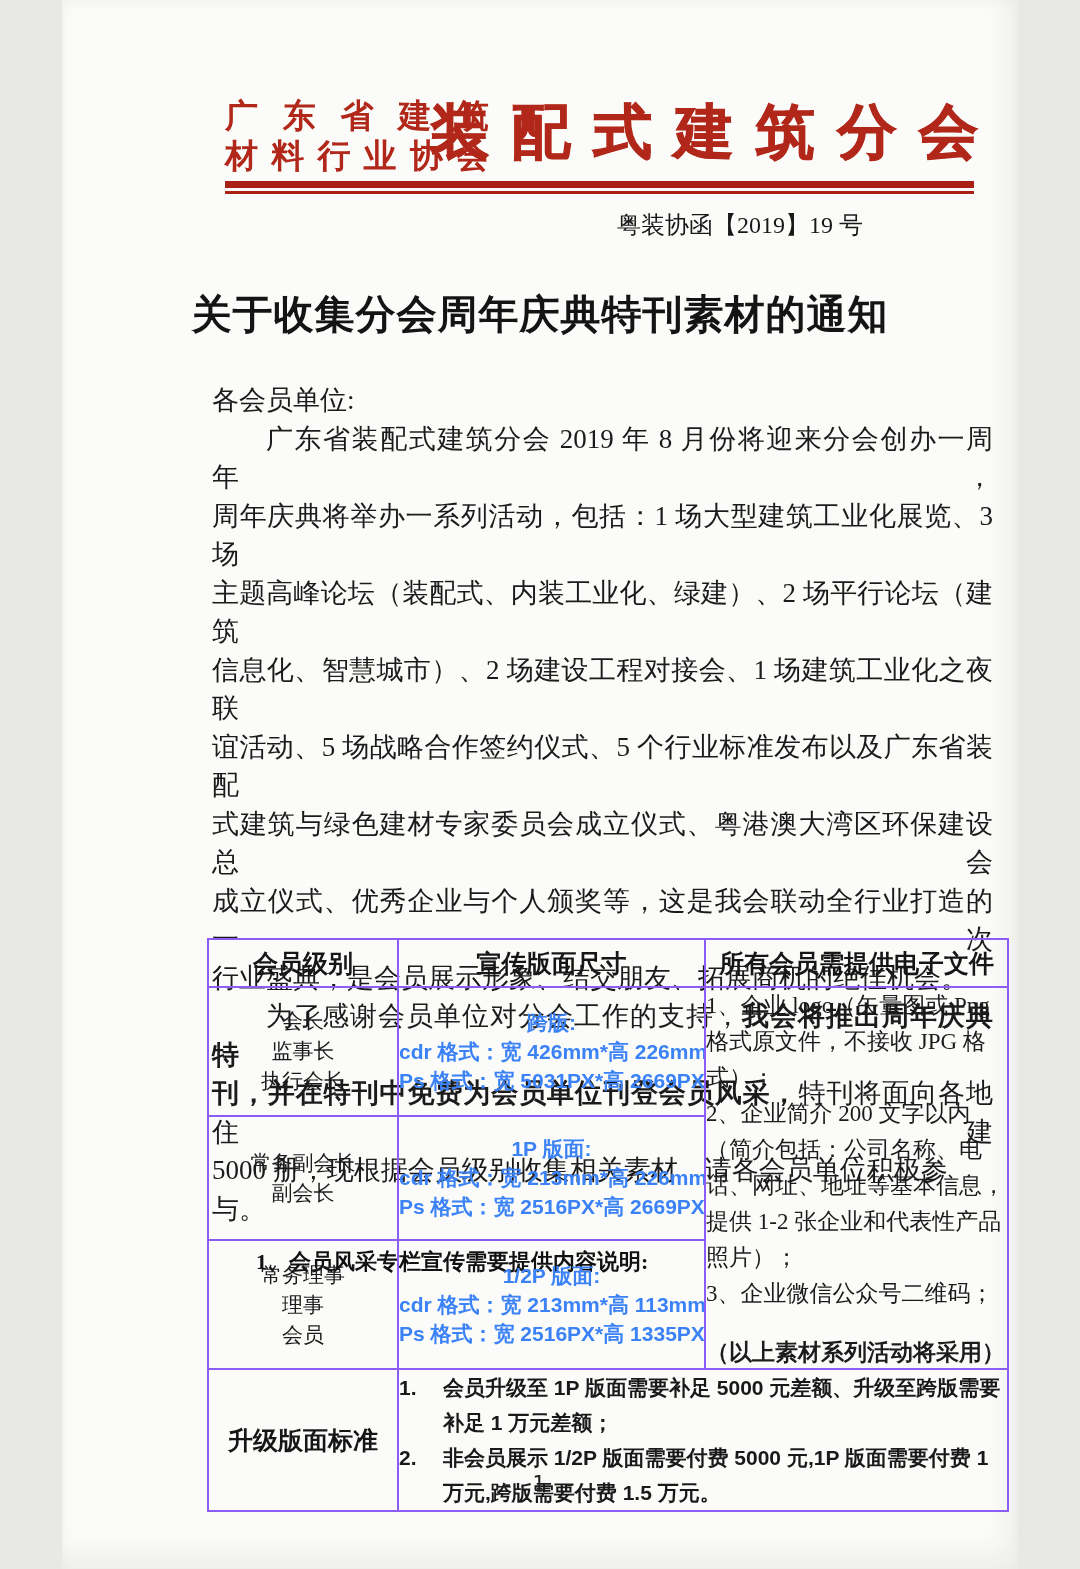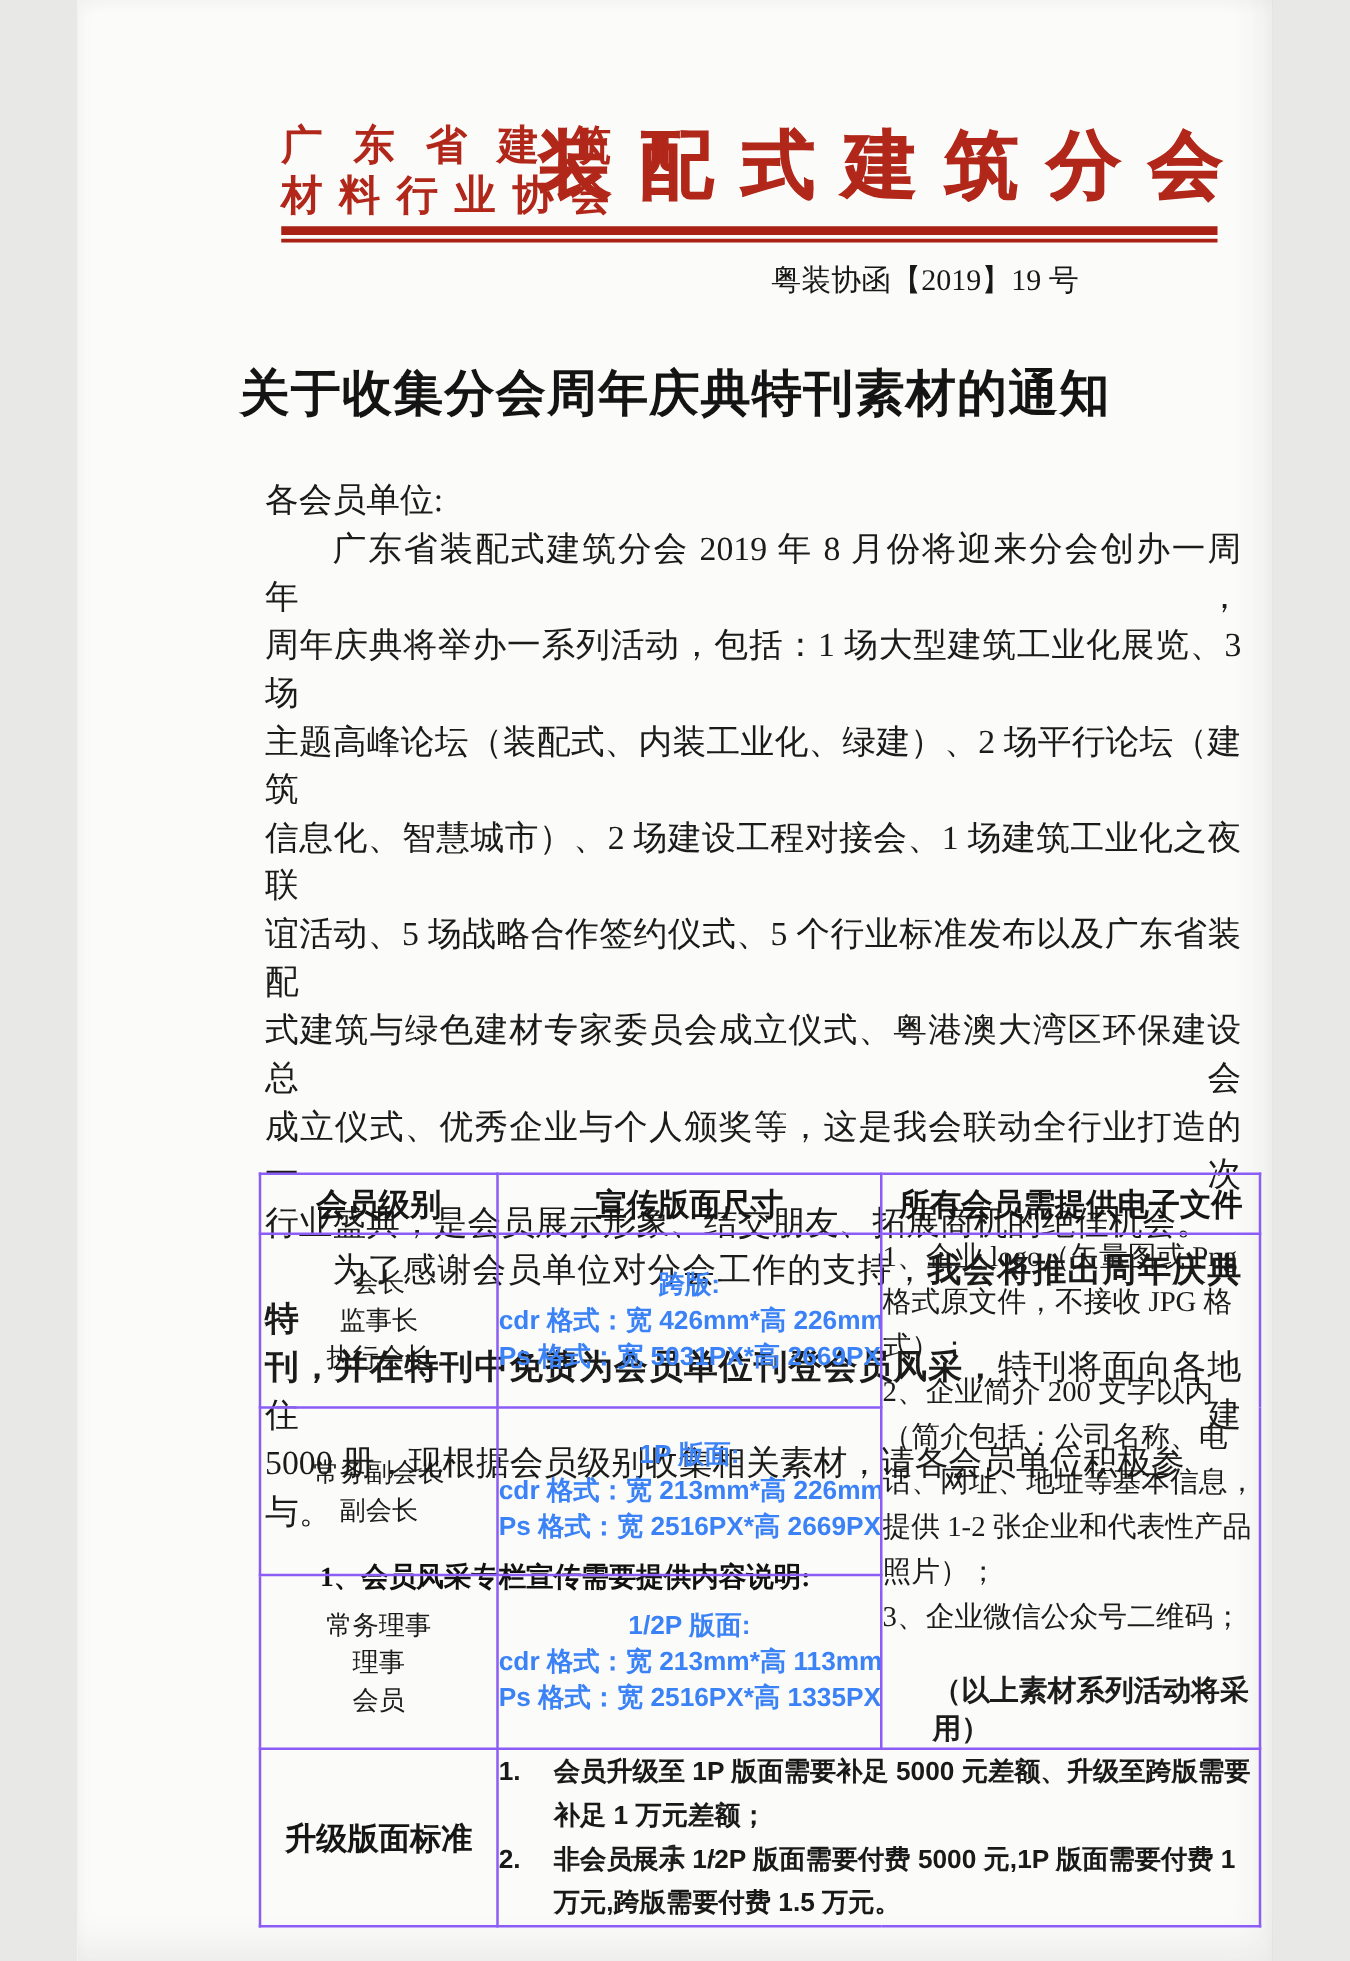--- a/index.html
+++ b/index.html
@@ -73,21 +73,21 @@
   }
   .level-cell{text-align:center;font-size:21px;line-height:30px;color:#1b1b1b;}
   .level-cell div{margin:0;}
   .size-cell{text-align:center;}
   .size-line{
     font-family:"Liberation Sans","DejaVu Sans",sans-serif;
     font-weight:700;font-size:21px;line-height:29px;white-space:nowrap;color:#3b82f6;
   }
   .files-cell{vertical-align:top;padding:6px 9px 4px 10px;}
   .files-item{font-size:23px;line-height:36px;text-align:left;color:#1b1b1b;}
-  .files-note{font-size:23px;line-height:30px;font-weight:800;margin-top:26px;padding-left:40px;}
+  .files-note{font-size:23px;line-height:30px;font-weight:800;margin-top:26px;}
   .upgrade-label{
     text-align:center;font-family:Liberation Serif, serif;
     font-weight:800;font-size:25px;color:#161616;
   }
   .upgrade-cell{vertical-align:middle;padding:6px 12px 6px 26px;}
   .upgrade-item{
     display:flex;align-items:flex-start;
     font-family:"Liberation Sans","DejaVu Sans",sans-serif;
     font-weight:700;font-size:21px;line-height:35px;color:#191919;
   }

